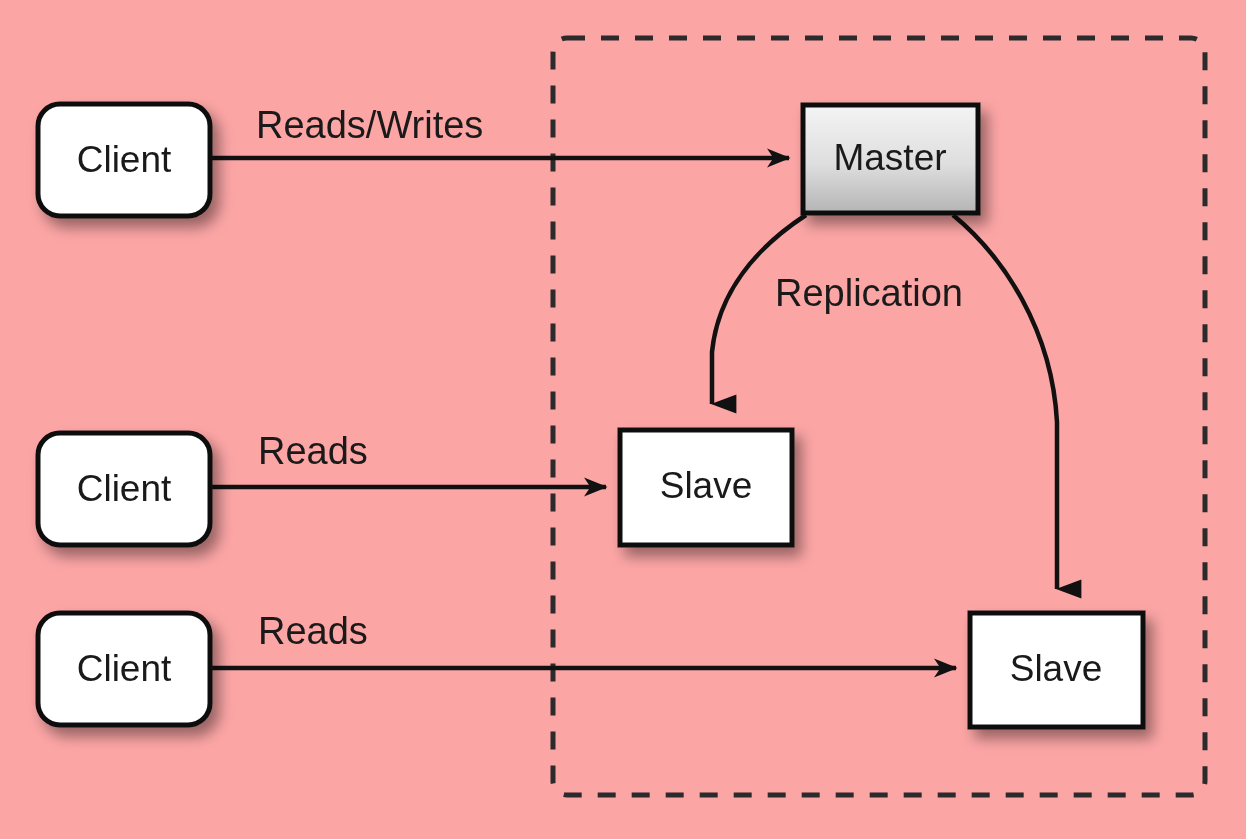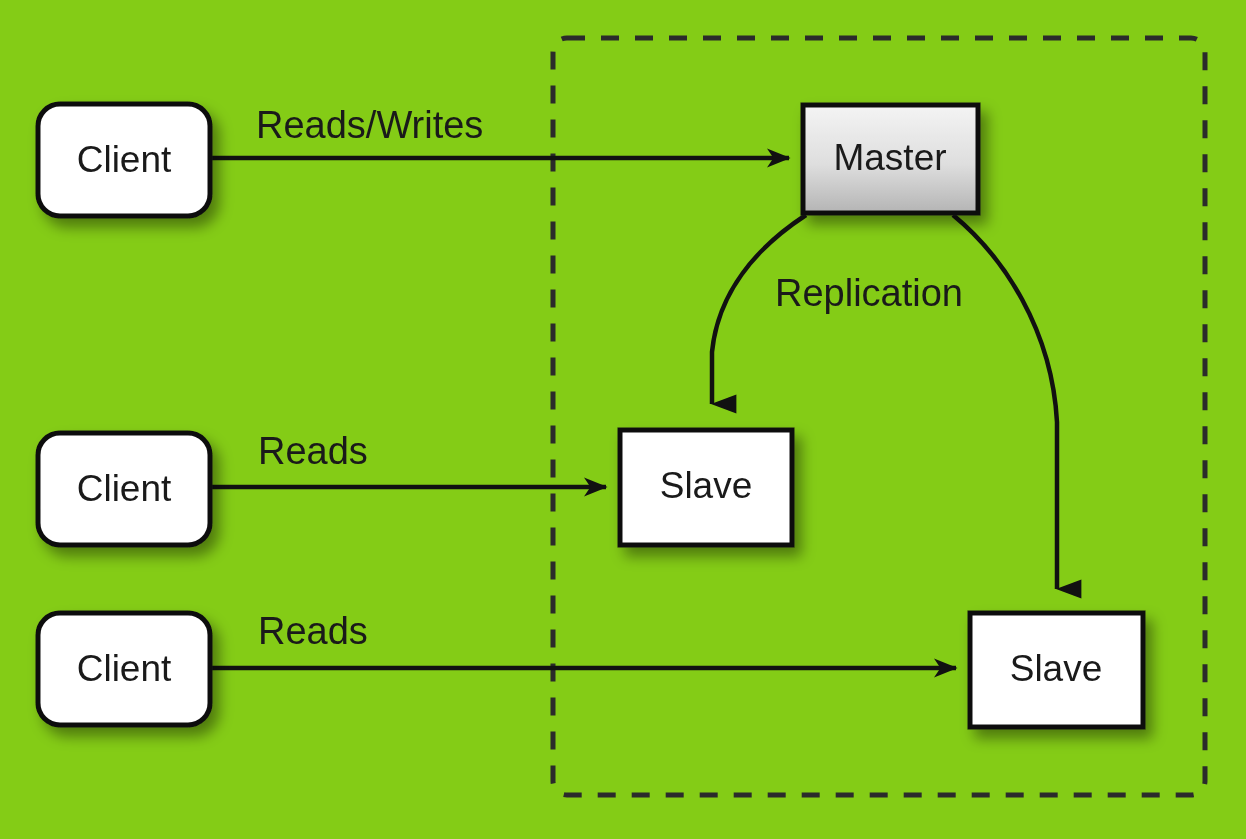--- a/index.html
+++ b/index.html
@@ -8,21 +8,21 @@
     padding: 0;
     background: #ffffff;
   }
   body {
     font-family: "Liberation Sans", sans-serif;
   }
   #canvas {
     position: relative;
     width: 1246px;
     height: 839px;
-    background: #84cc16;
+    background: #fca5a5;
     overflow: hidden;
   }
   #diagram-svg {
     position: absolute;
     left: 0;
     top: 0;
     width: 1246px;
     height: 839px;
   }
   .node-label {

